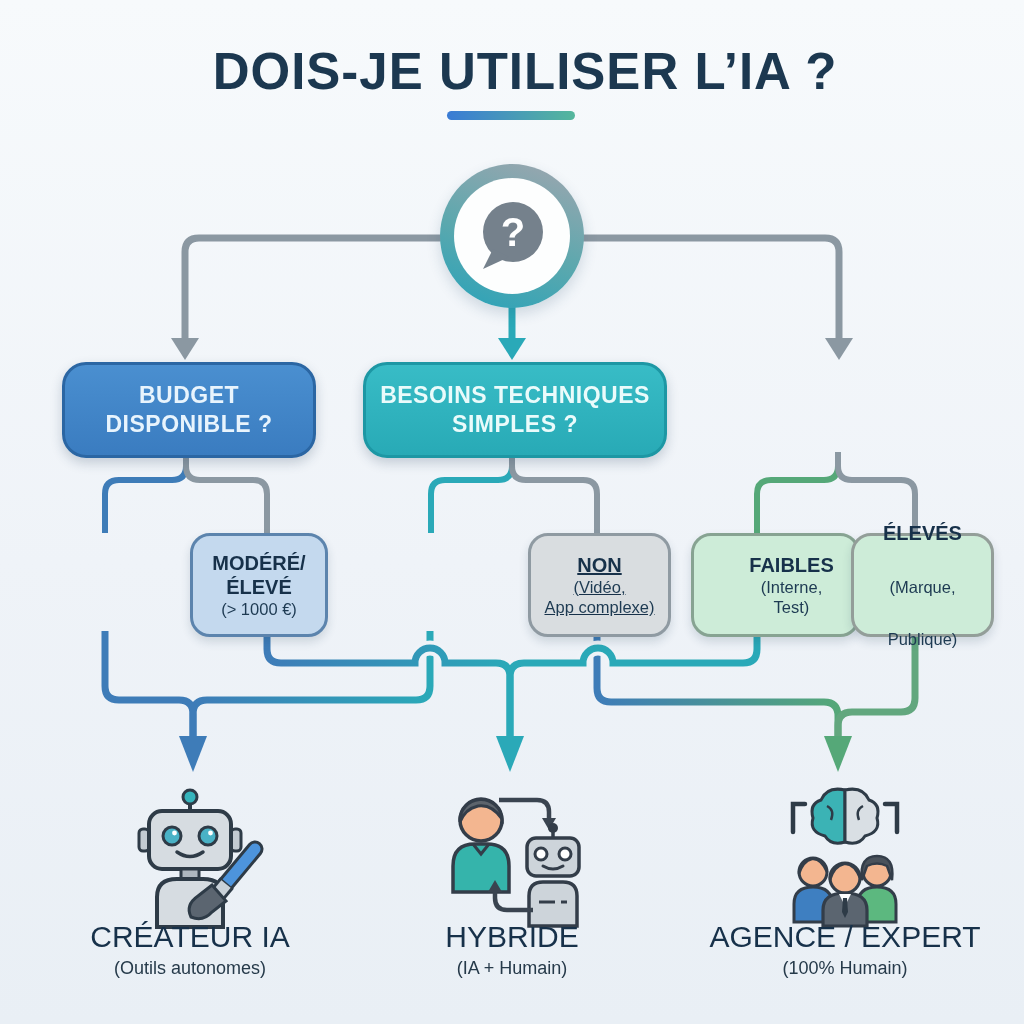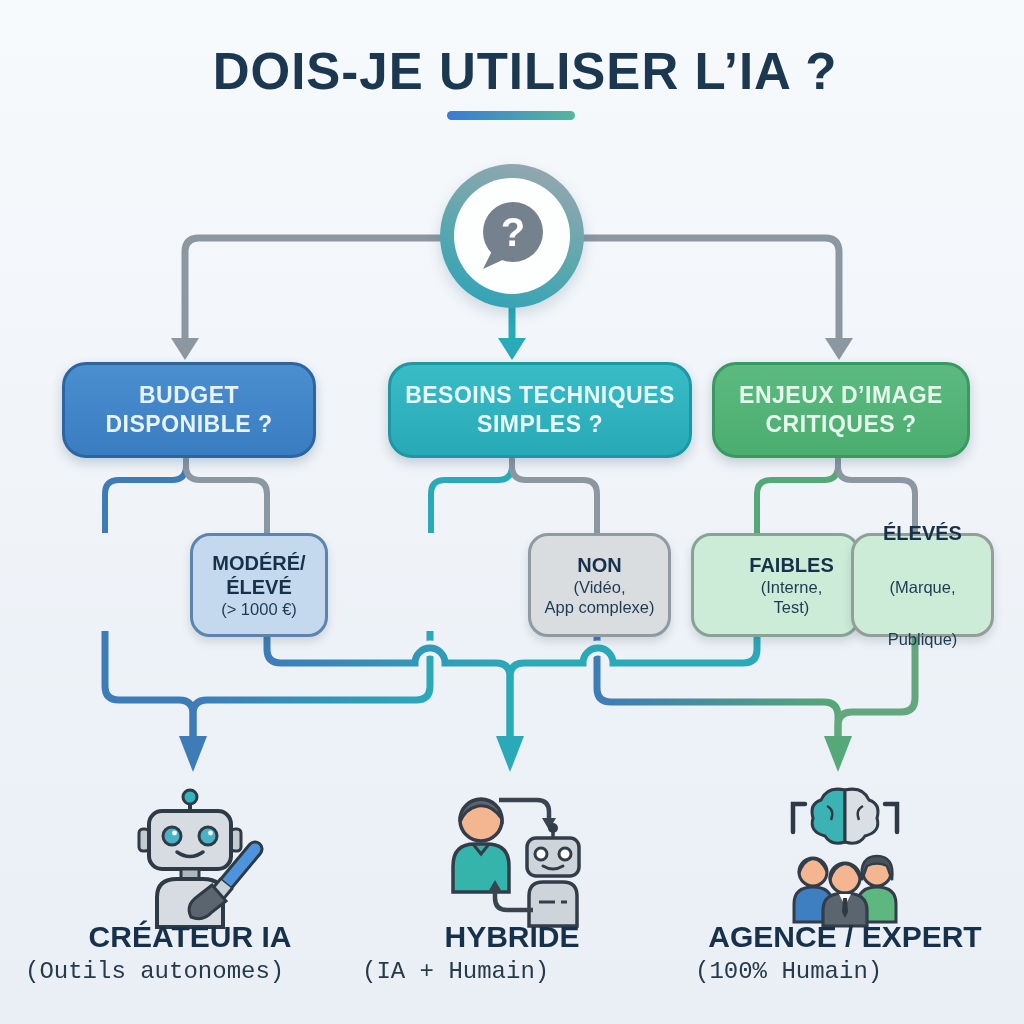--- a/index.html
+++ b/index.html
@@ -13,35 +13,35 @@
               background:linear-gradient(90deg,#3a7bd5,#55b79c);}
   .qcircle{top:164px;left:440px;width:144px;height:144px;border-radius:50%;
            background:linear-gradient(200deg,#9aa6af 5%,#5ba8ae 55%,#2ea3b8 95%);
            box-shadow:0 6px 14px rgba(40,80,110,.18);display:flex;align-items:center;justify-content:center;z-index:5;}
   .qcircle-inner{width:116px;height:116px;border-radius:50%;background:#fdfefe;
            display:flex;align-items:center;justify-content:center;}
   .dbox{display:flex;flex-direction:column;align-items:center;justify-content:center;
         border-radius:24px;z-index:3;text-align:center;font-weight:bold;font-size:23px;
         letter-spacing:.5px;line-height:1.25;box-shadow:0 5px 12px rgba(30,60,90,.22);}
   .dbox.blue {background:linear-gradient(180deg,#4a8fd0,#3a7cc0);border:3px solid #2b66a3;color:#e8f4fd;}
-  .dbox.teal {background:linear-gradient(180deg,#38bcc6,#28aab6);border:3px solid #1d97a4;color:#eafbfb;margin-left:25px;}
+  .dbox.teal {background:linear-gradient(180deg,#38bcc6,#28aab6);border:3px solid #1d97a4;color:#eafbfb;}
   .dbox.green{background:linear-gradient(180deg,#5cba80,#4cad70);border:3px solid #3a9861;color:#e6f9ec;}
   .obox{display:flex;flex-direction:column;align-items:center;justify-content:center;
         border-radius:20px;z-index:3;text-align:center;color:#17314a;
         box-shadow:0 5px 10px rgba(30,60,90,.16);}
   .obox .t{font-weight:bold;font-size:20px;line-height:1.2;}
   .obox .s{font-size:16.5px;line-height:1.22;color:#1d3a52;}
   .obox.lblue{background:#cbdff2;border:3px solid #4a7fb5;}
   .obox.lblue2{background:#c4d9ee;border:3px solid #5c84ad;}
   .obox.lteal{background:#c9eded;border:3px solid #2fa7ad;}
-  .obox.lgray{background:#d9dde0;border:3px solid #8f9aa2;}
+  .obox.lgray{background:#d9dde0;border:3px solid #8f9aa2;text-decoration:underline;}
   .obox.lgreen{background:#cdecd8;border:3px solid #87a392;padding-left:32px;}
   .obox.lgreen2{background:#cdecd8;border:3px solid #939e99;}
-  .outcome-title{font-size:30px;font-weight:bold;color:#17314a;text-align:center;z-index:3;}
-  .outcome-sub{font-size:24px;color:#263a4a;z-index:3;font-family:Liberation Mono, monospace;}
+  .outcome-title{font-size:30px;font-weight:normal;color:#17314a;text-align:center;z-index:3;}
+  .outcome-sub{font-size:18px;color:#263a4a;text-align:center;z-index:3;}
   svg{display:block;}
   #connectors{position:absolute;top:0;left:0;z-index:1;}
   .icon-box{z-index:3;}
 </style>
 </head>
 <body>
 
 <div class="canvas">
 
   <div class="abs page-title">DOIS-JE UTILISER L’IA ?</div>
@@ -102,24 +102,20 @@
     </div>
   </div>
 
   <div class="abs dbox blue" style="left:62px;top:362px;width:248px;height:90px;">
     <div>BUDGET</div>
     <div>DISPONIBLE ?</div>
   </div>
   <div class="abs dbox teal" style="left:363px;top:362px;width:298px;height:90px;">
     <div>BESOINS TECHNIQUES</div>
     <div>SIMPLES ?</div>
-  </div>
-  <div class="abs dbox green" style="left:712px;top:362px;width:252px;height:90px;">
-    <div>ENJEUX D’IMAGE</div>
-    <div>CRITIQUES ?</div>
   </div>
 
   <div class="abs obox lblue2" style="left:190px;top:533px;width:132px;height:98px;">
     <div class="t">MODÉRÉ/</div>
     <div class="t">ÉLEVÉ</div>
     <div class="s">(&gt; 1000 €)</div>
   </div>
   <div class="abs obox lgray" style="left:528px;top:533px;width:137px;height:98px;">
     <div class="t">NON</div>
     <div class="s">(Vidéo,</div>

